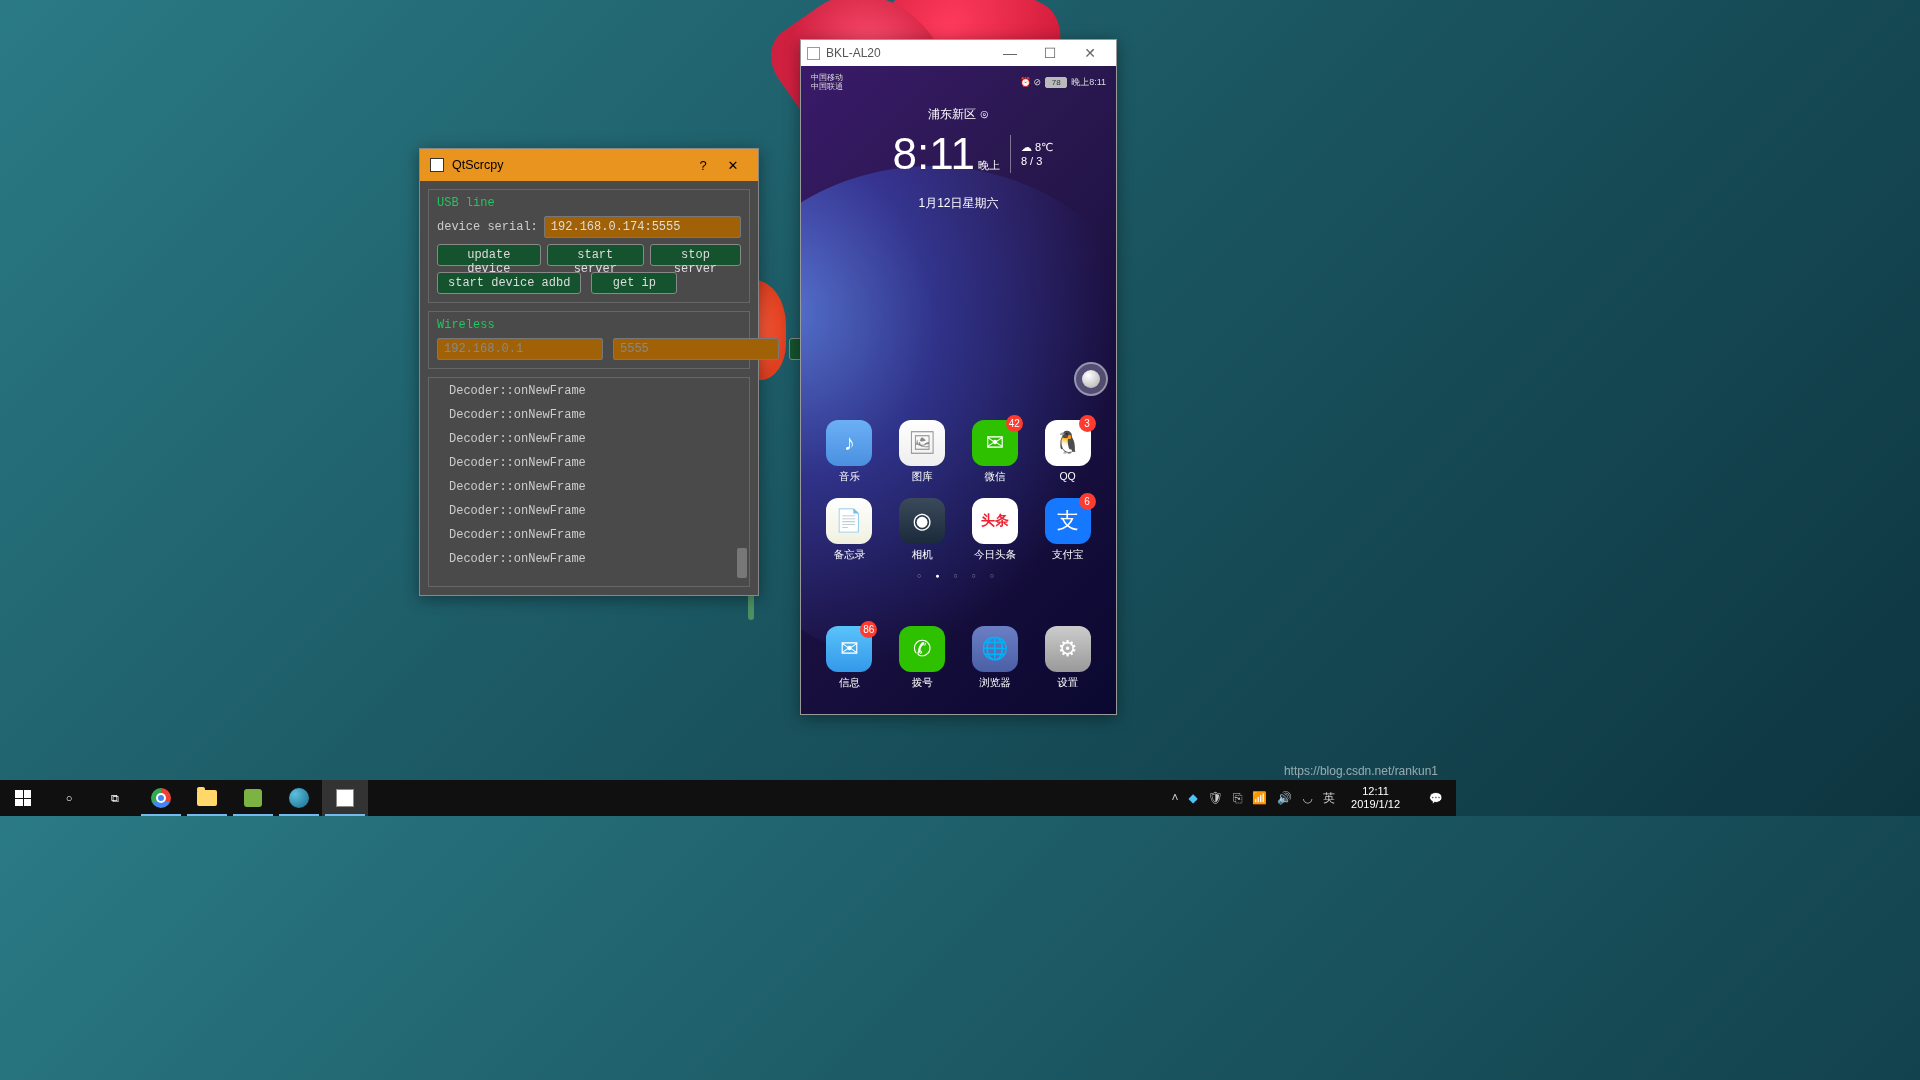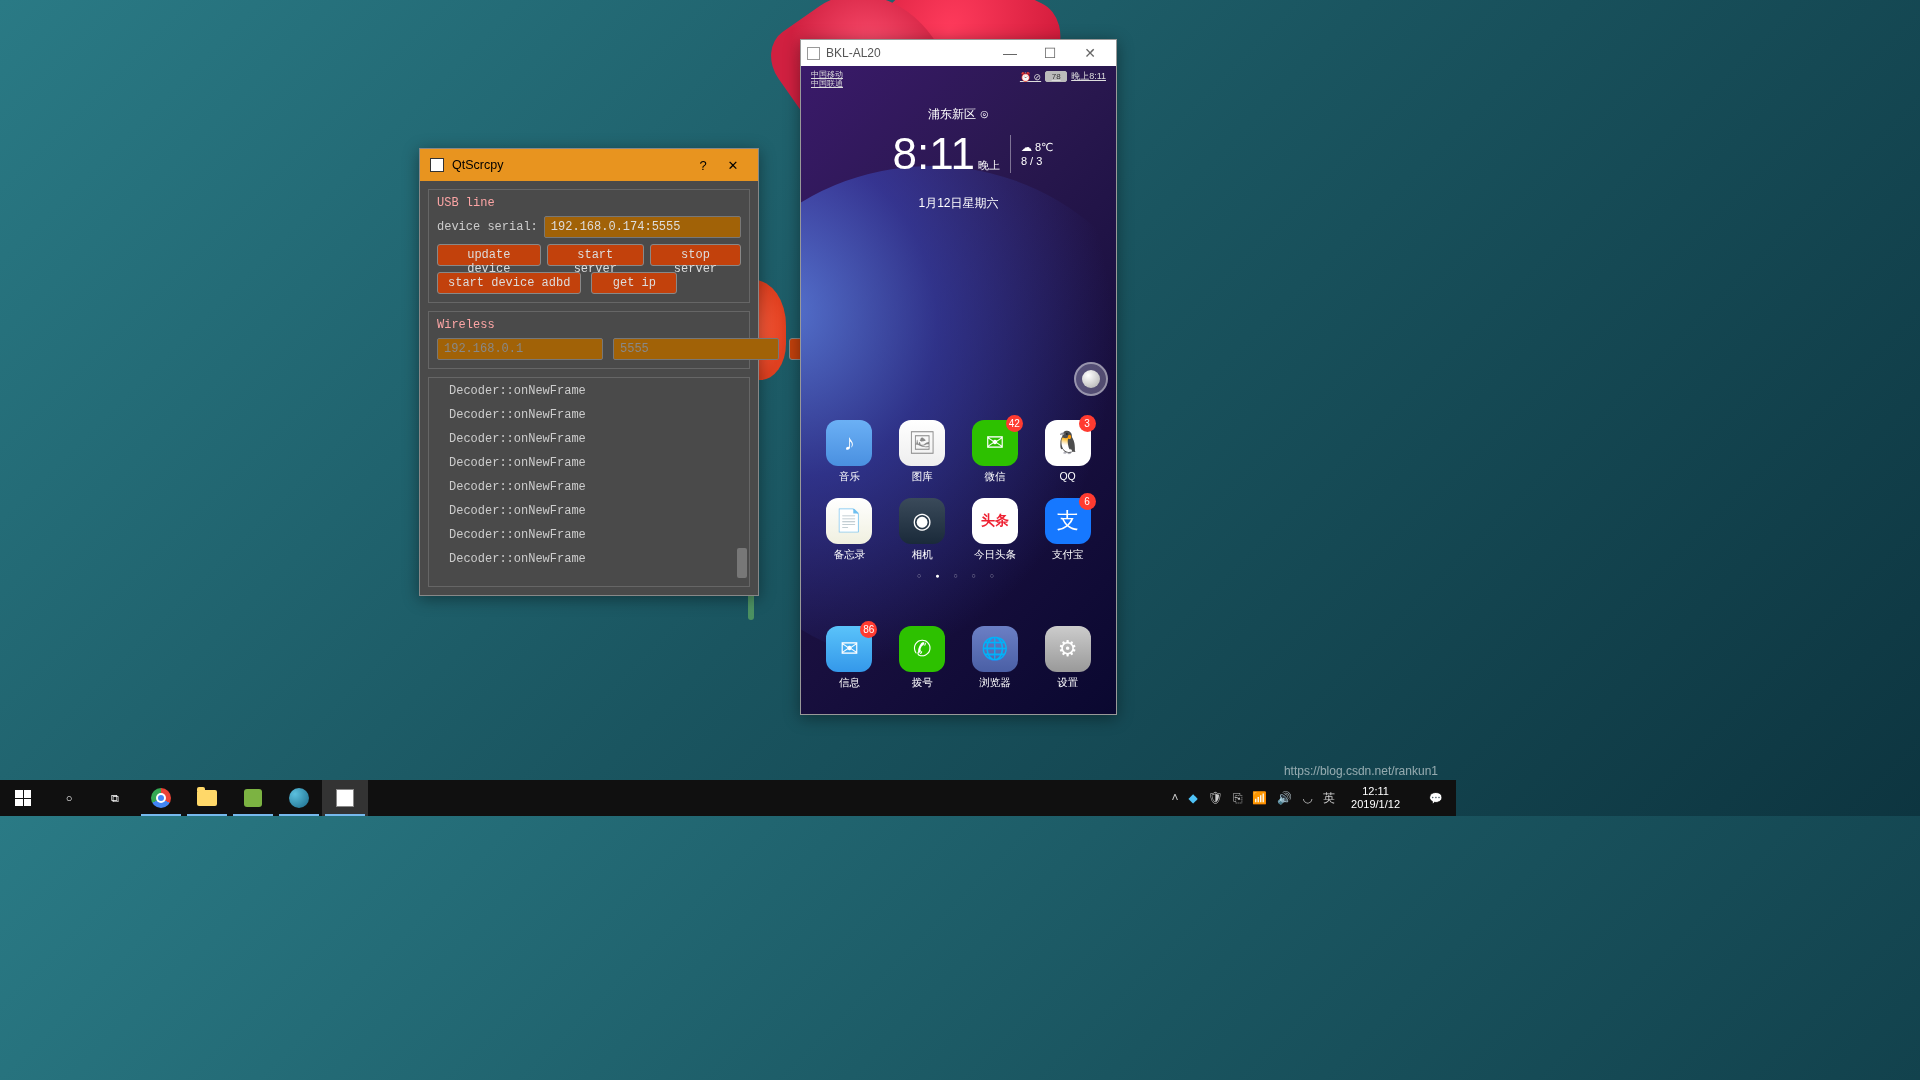--- a/index.html
+++ b/index.html
@@ -37,49 +37,49 @@
   background: #4a4a4a; border: 1px solid #888; box-shadow: 0 3px 15px rgba(0,0,0,.4); }
 .qt-title { background: #e8941f; height: 30px; display: flex; align-items: center;
   padding: 16px 10px; position: relative; }
 .qt-title-icon { width: 14px; height: 14px; border: 1px solid #333; background: #fff;
   margin-right: 8px; }
 .qt-title-text { font-size: 12.5px; color: #000; flex: 1; }
 .qt-title-btn { width: 30px; text-align: center; font-size: 13px; color: #000; cursor: pointer; }
 
 .qt-body { padding: 8px; font-family: "Courier New", monospace; font-size: 12px; color: #ddd; }
 .qt-group { border: 1px solid #666; margin-bottom: 8px; padding: 6px 8px 8px; position: relative; }
-.qt-group-title { font-size: 12px; color: #fca5a5; margin-bottom: 6px; }
+.qt-group-title { font-size: 12px; color: #22c55e; margin-bottom: 6px; }
 .qt-row { display: flex; align-items: center; gap: 6px; margin-bottom: 6px; }
 .qt-row:last-child { margin-bottom: 0; gap: 10px; }
 .qt-label { font-size: 12px; color: #ccc; }
 .qt-input { flex: 1; background: #a16207; border: 1px solid #777; color: #ddd;
   font-family: inherit; font-size: 12px; padding: 3px 6px; border-radius: 2px; height: 22px; }
 .qt-input::placeholder { color: #888; }
-.qt-btn { background: #c2410c; border: 1px solid #888; color: #ddd; font-family: inherit;
+.qt-btn { background: #14532d; border: 1px solid #888; color: #ddd; font-family: inherit;
   font-size: 12px; padding: 3px 10px; border-radius: 3px; cursor: pointer; height: 22px; }
 .qt-log { border: 1px solid #666; height: 210px; padding: 6px 20px; overflow: hidden; position: relative; }
 .qt-log-line { font-size: 12px; color: #ccc; margin-bottom: 10px; }
 .qt-scroll { position: absolute; right: 2px; top: 170px; width: 10px; height: 30px;
   background: #777; border-radius: 2px; }
 
 
 .phone-win { position: absolute; left: 800px; top: 39px; width: 317px; border: 1px solid #999;
   background: #fff; box-shadow: 0 3px 15px rgba(0,0,0,.4); }
 .phone-title { height: 26px; display: flex; align-items: center; padding: 0 6px; font-size: 12px;
   color: #555; }
 .phone-title-icon { width: 13px; height: 13px; border: 1px solid #999; margin-right: 6px; }
 .phone-title-text { flex: 1; }
 .phone-title-btn { width: 40px; text-align: center; color: #666; cursor: pointer; font-size: 14px; }
 .phone-screen { background: linear-gradient(135deg, #3a1a6a 0%, #2a1850 30%, #1a1040 60%, #0a0830 100%);
   height: 648px; position: relative; overflow: hidden; }
 .wave { position: absolute; width: 500px; height: 500px; border-radius: 50%;
   background: radial-gradient(ellipse at 30% 20%, rgba(100,150,255,.7) 0%, rgba(60,80,200,.5) 30%, rgba(30,30,120,0) 65%);
   left: -120px; top: 100px; transform: rotate(-20deg); }
-.status-bar { height: 22px; display: flex; align-items: flex-start; padding: 4px 10px;
-  color: #ddd; font-size: 10px; justify-content: space-between; text-decoration: underline; }
+.status-bar { height: 22px; display: flex; align-items: center; padding: 16px 10px;
+  color: #ddd; font-size: 10px; justify-content: space-between; }
 .status-left { font-size: 8px; line-height: 9px; }
 .status-right { display: flex; align-items: center; gap: 4px; font-size: 9px; }
 .batt { display: inline-block; width: 22px; height: 11px; border: 1px solid #bbb;
   border-radius: 2px; position: relative; padding: 1px; font-size: 8px; text-align: center;
   line-height: 8px; color: #333; background: #bbb; }
 .weather { position: absolute; top: 22px; width: 100%; text-align: center; color: #fff; }
 .loc { font-size: 12px; margin-top: 18px; }
 .clock-row { display: flex; justify-content: center; align-items: center; gap: 10px; margin-top: 6px; padding-left: 29px; }
 .big-time { font-size: 44px; font-weight: 300; display: flex; align-items: baseline; }
 .ampm { font-size: 11px; margin-left: 3px; }

